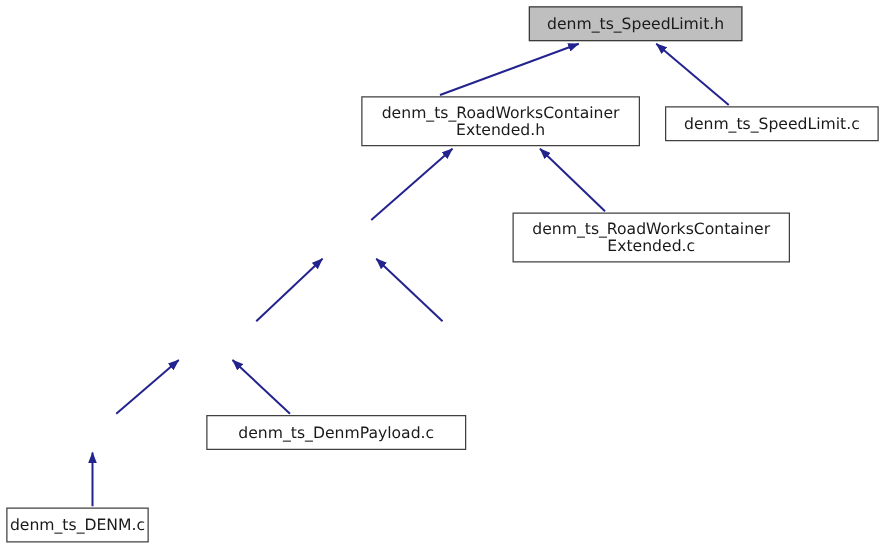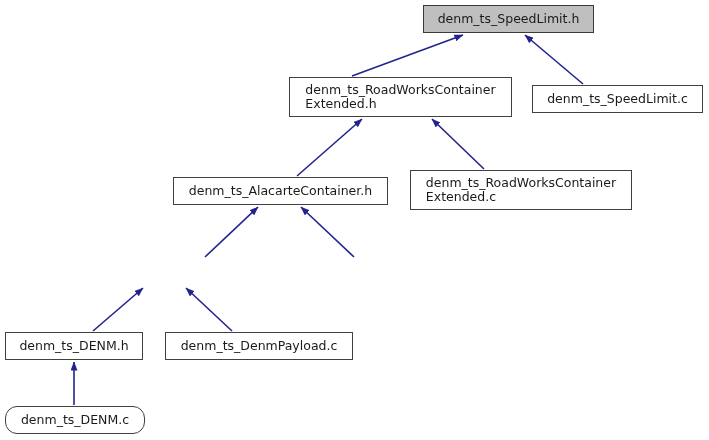--- a/index.html
+++ b/index.html
@@ -27,20 +27,21 @@
     position: absolute;
     box-sizing: border-box;
     border: 1px solid #404040;
     background: #ffffff;
     color: #1a1a1a;
     font-size: 12.5px;
     line-height: 14px;
     display: flex;
     align-items: center;
     justify-content: center;
+    text-align: center;
     letter-spacing: 0px;
     white-space: pre-line;
     z-index: 2;
   }
   .node.root {
     background: #bfbfbf;
     border: 1px solid #3a3a3a;
   }
   .node-label {
     display: block;
@@ -77,36 +78,30 @@
 
   <div class="node" style="left: 289px; top: 77px; width: 223px; height: 40px;">
     <span class="node-label">denm_ts_RoadWorksContainer
 Extended.h</span>
   </div>
 
   <div class="node" style="left: 532px; top: 85px; width: 171px; height: 28px;">
     <span class="node-label">denm_ts_SpeedLimit.c</span>
   </div>
 
-  <div class="node" style="left: 173px; top: 177px; width: 215px; height: 28px;">
-    <span class="node-label">denm_ts_AlacarteContainer.h</span>
-  </div>
 
   <div class="node" style="left: 410px; top: 170px; width: 222px; height: 40px;">
     <span class="node-label">denm_ts_RoadWorksContainer
 Extended.c</span>
   </div>
 
 
 
-  <div class="node" style="left: 5px; top: 332px; width: 138px; height: 28px;">
-    <span class="node-label">denm_ts_DENM.h</span>
-  </div>
 
-  <div class="node" style="left: 165px; top: 332px; width: 188px; height: 28px;">
+  <div class="node" style="left: 165px; top: 332px; width: 208px; height: 28px;">
     <span class="node-label">denm_ts_DenmPayload.c</span>
   </div>
 
-  <div class="node" style="left: 5px; top: 406px; width: 140px; height: 28px; border-radius: 12px;">
+  <div class="node" style="left: 5px; top: 406px; width: 114px; height: 28px;">
     <span class="node-label">denm_ts_DENM.c</span>
   </div>
 
 </div>
 
 </body></html>

